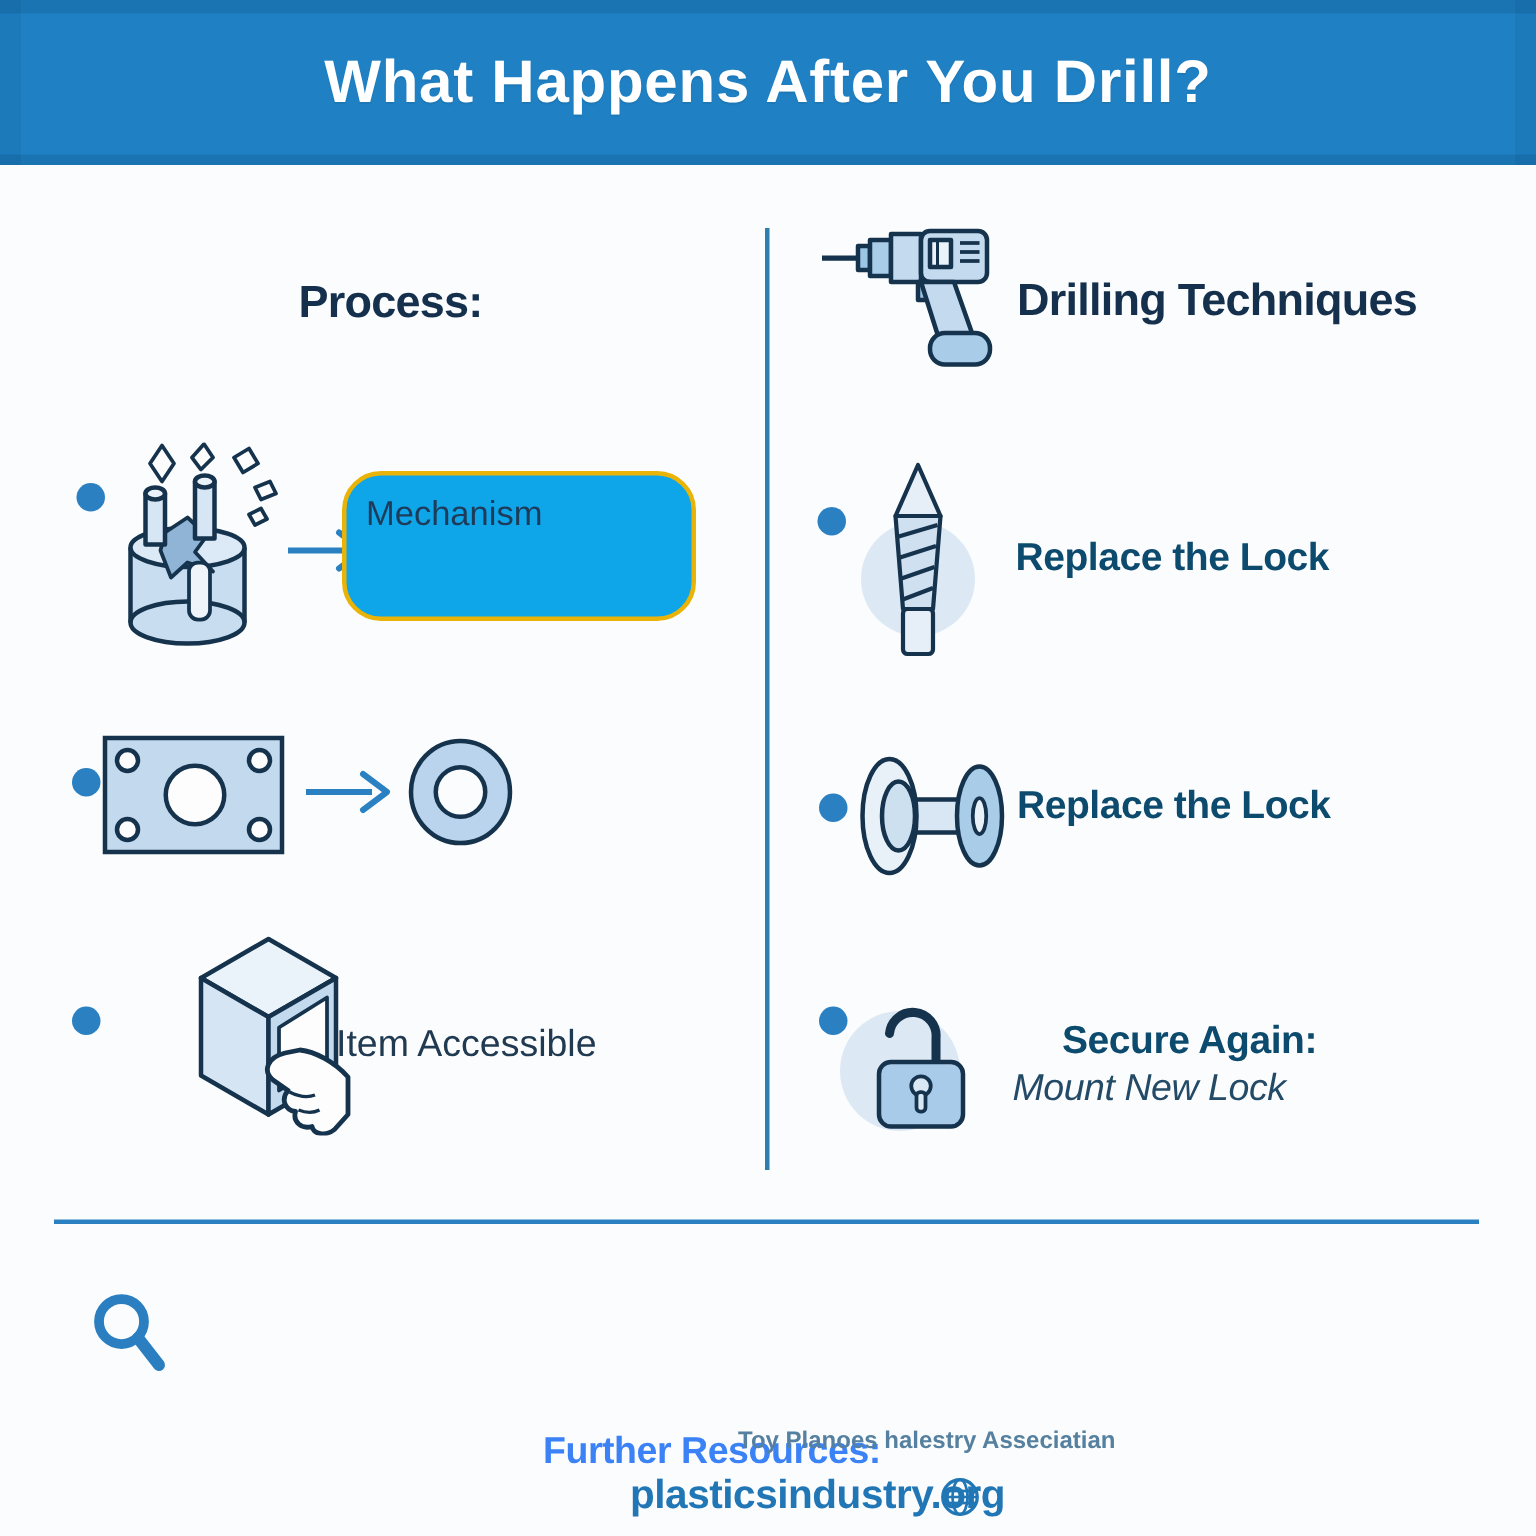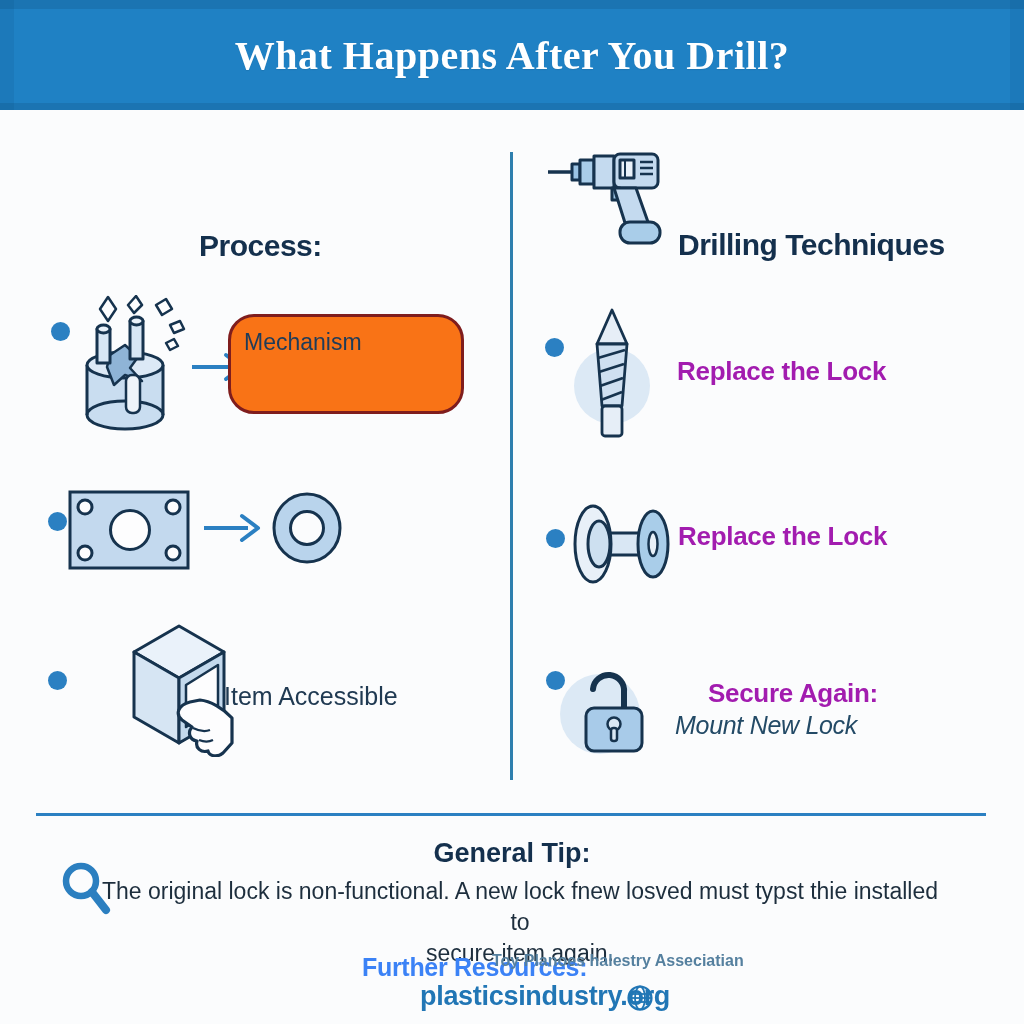--- a/index.html
+++ b/index.html
@@ -17,34 +17,33 @@
     background:#1f81c4;
     box-shadow: inset 0 9px 0 rgba(10,60,100,.18),
                 inset 0 -7px 0 rgba(10,60,100,.18),
                 inset 14px 0 0 rgba(10,60,100,.10),
                 inset -14px 0 0 rgba(10,60,100,.10);
     display:flex;align-items:center;justify-content:center;
   }
   .title{
     color:#ffffff;font-size:40px;font-weight:700;letter-spacing:.5px;
     text-shadow:0 1px 1px rgba(0,0,0,.08);
-    font-family:Liberation Serif, serif;
-  }
-  
-  .col-heading{color:#14304d;font-weight:700;font-size:30px;letter-spacing:-.5px;margin-top:44px;}
+  }
+  
+  .col-heading{color:#14304d;font-weight:700;font-size:30px;letter-spacing:-.5px;}
   
   .bullet{width:19px;height:19px;border-radius:50%;background:#2b80c2;}
   
   .callout{
     left:228px;top:314px;width:236px;height:100px;
-    border:3px solid #7f1d1d;border-radius:26px;background:#f97316;
+    border:3px solid #eab308;border-radius:26px;background:#0ea5e9;
     box-sizing:border-box;padding:12px 10px 0 13px;
   }
   .callout div{color:#1e3c5a;font-size:23px;line-height:27px;}
-  .item-label{color:#a21caf;font-weight:700;font-size:26px;letter-spacing:-.3px;white-space:nowrap;}
+  .item-label{color:#0c4a6e;font-weight:700;font-size:26px;letter-spacing:-.3px;white-space:nowrap;}
   .item-sublabel{color:#234a66;font-weight:400;font-size:25px;letter-spacing:-.3px;white-space:nowrap;}
   .plain-label{color:#203a52;font-weight:400;font-size:25px;white-space:nowrap;text-align:right;}
   
   .vdivider{left:510px;top:152px;width:3px;height:628px;background:#2e7fae;}
   .hdivider{left:36px;top:813px;width:950px;height:3px;background:#2b80c2;}
   
   .tip-heading{left:0;top:838px;width:1024px;text-align:center;color:#14304d;font-size:27px;font-weight:700;}
   .tip-text{left:90px;top:876px;width:860px;text-align:center;color:#1d2e3d;font-size:23px;line-height:31px;}
   
   .res-heading{left:362px;top:953px;color:#3b82f6;font-size:25px;font-weight:700;letter-spacing:-.3px;}
@@ -198,31 +197,26 @@
       <rect x="26" y="50" width="56" height="43" rx="8" fill="#a8cbe9" stroke="#16334e" stroke-width="3"></rect>
       <circle cx="54" cy="66" r="6.5" fill="#d9e8f5" stroke="#16334e" stroke-width="2.5"></circle>
       <rect x="51" y="70" width="6" height="13" rx="2.5" fill="#d9e8f5" stroke="#16334e" stroke-width="2.5"></rect>
     </svg>
   </span>
   <div class="abs item-label" style="left:675px;top:678px;margin-left:33px;">Secure Again:</div>
   <div class="abs item-sublabel" style="left:675px;top:711px;font-style:italic;">Mount New Lock</div>
 
   <div class="abs hdivider"></div>
 
-  <div class="abs tip-heading">General Tip:</div>
   <span class="abs" style="left:60px;top:860px;">
     <svg width="54" height="60" viewBox="0 0 54 60">
       <circle cx="21" cy="21" r="15" fill="none" stroke="#2b7fc0" stroke-width="6.5"></circle>
       <line x1="32" y1="32" x2="46" y2="50" stroke="#2b7fc0" stroke-width="8" stroke-linecap="round"></line>
     </svg>
   </span>
-  <div class="abs tip-text">
-    <div>The original lock is non-functional. A new lock fnew losved must typst thie installed to</div>
-    <div>secure item again.</div>
-  </div>
 
   <div class="abs res-heading">Further Resources:</div>
   <div class="abs res-assoc">Toy Planoes halestry Asseciatian</div>
   <div class="abs res-link">plasticsindustry.org</div>
   <span class="abs" style="left:626px;top:984px;">
     <svg width="28" height="28" viewBox="0 0 28 28">
       <circle cx="14" cy="14" r="11.5" fill="none" stroke="#2176b5" stroke-width="2.2"></circle>
       <ellipse cx="14" cy="14" rx="5" ry="11.5" fill="none" stroke="#2176b5" stroke-width="1.8"></ellipse>
       <line x1="3.5" y1="10" x2="24.5" y2="10" stroke="#2176b5" stroke-width="1.8"></line>
       <line x1="3.5" y1="18" x2="24.5" y2="18" stroke="#2176b5" stroke-width="1.8"></line>

